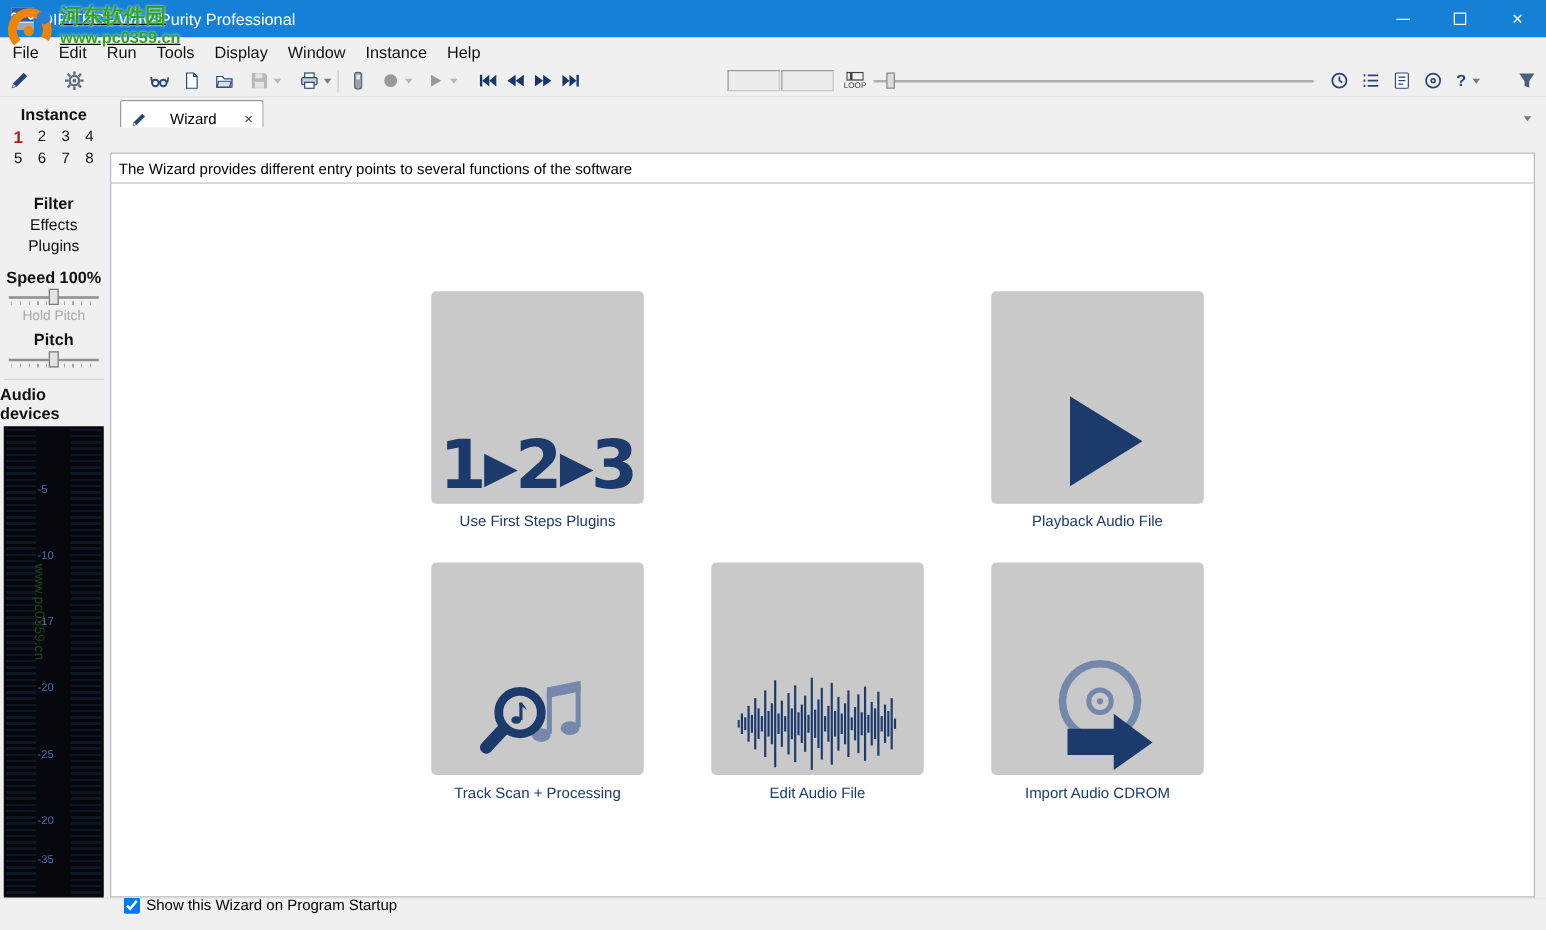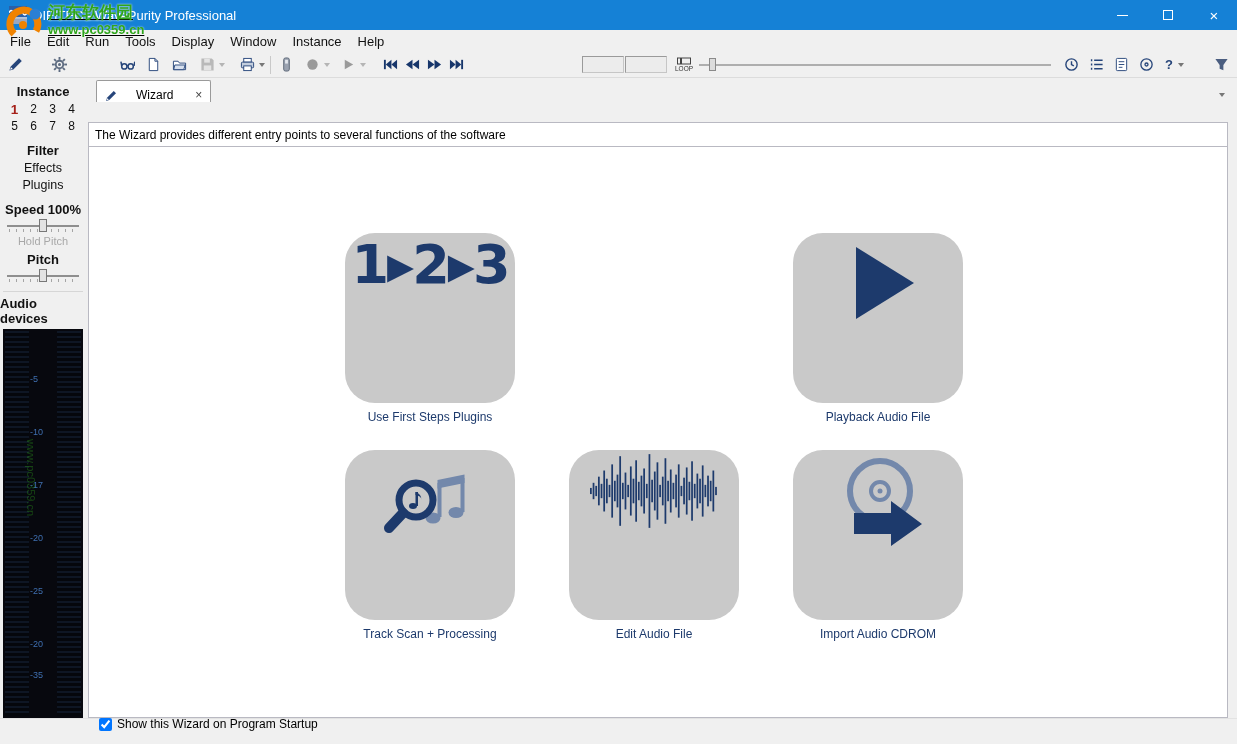--- a/index.html
+++ b/index.html
@@ -57,21 +57,21 @@
       color:#2fa51c; opacity:.38; font-size:11px; white-space:nowrap; }
   
   .main { flex:1; display:flex; flex-direction:column; background:#f0f0f0; padding:0 9px 0 2px; }
   .tabrow { height:24px; display:flex; align-items:flex-end; position:relative; }
   .tab { margin-left:8px; height:22px; background:#fff; border:1px solid #9a9a9a; border-bottom:none; display:flex; align-items:flex-end; padding:0 8px; font-size:12px; gap:19px; border-radius:2px 2px 0 0; }
   .tab-close { color:#444; font-size:12px; margin-left:3px; }
   .tab-dd { position:absolute; right:3px; bottom:5px; }
   .infobar { height:25px; background:#fff; border:1px solid #b9b9c2; display:flex; align-items:center; padding-left:6px; font-size:12px; color:#000;margin-top:20px; }
   .content { flex:1; background:#fff; border:1px solid #b9b9c2; border-top:none; position:relative; }
   .tilewrap { position:absolute; width:224px; text-align:center; }
-  .tile { width:170px; height:170px; border-radius:30px; background:#c9c9c9; margin:0 auto; display:flex; align-items:flex-start; justify-content:center; cursor:default; }
+  .tile { width:170px; height:170px; border-radius:4px; background:#c9c9c9; margin:0 auto; display:flex; align-items:flex-end; justify-content:center; cursor:default; }
   .tile-label { margin-top:7px; font-size:12px; color:#1d3a6c; }
   .steps { color:#1d3a6c; font-weight:bold; font-size:54px; letter-spacing:-2px; font-family:"DejaVu Sans",sans-serif; }
   .cbrow { position:absolute; left:10px; top:570px; display:flex; align-items:center; gap:5px; font-size:12px; color:#000; }
   .cbrow input { width:13px; height:13px; margin:0; }
   .statusbar { height:26px; background:#f0f0f0; border-top:1px solid #e3e3e3; }
   
   .watermark { position:absolute; left:5px; top:3px; z-index:50; pointer-events:none; display:flex; align-items:flex-start; gap:3px;text-decoration:underline; }
   .wm-text { display:flex; flex-direction:column; line-height:1.15; }
   .wm-name { color:#2fa51c; font-weight:bold; font-size:17px; text-shadow:0 0 2px rgba(255,255,255,.9); }
   .wm-url  { color:#2fa51c; font-size:13px; font-weight:bold; text-shadow:0 0 2px rgba(255,255,255,.9); }
@@ -271,21 +271,21 @@
     <div class="inst-grid">
       <span class="active">1</span>
       <span>2</span>
       <span>3</span>
       <span>4</span>
       <span>5</span>
       <span>6</span>
       <span>7</span>
       <span>8</span>
     </div>
-    <div class="sb-h" style="margin-top:8px">Filter</div>
+    <div class="sb-h" style="margin-top:20px">Filter</div>
     <div class="sb-item">Effects</div>
     <div class="sb-item">Plugins</div>
     <div class="sb-h" style="margin-top:10px">Speed 100%</div>
     <div class="slider">
       <div class="track"></div>
       <div class="ticks"></div>
       <div class="thumb"></div>
     </div>
     <div class="sb-dim">Hold Pitch</div>
     <div class="sb-h" style="margin-top:5px">Pitch</div>

